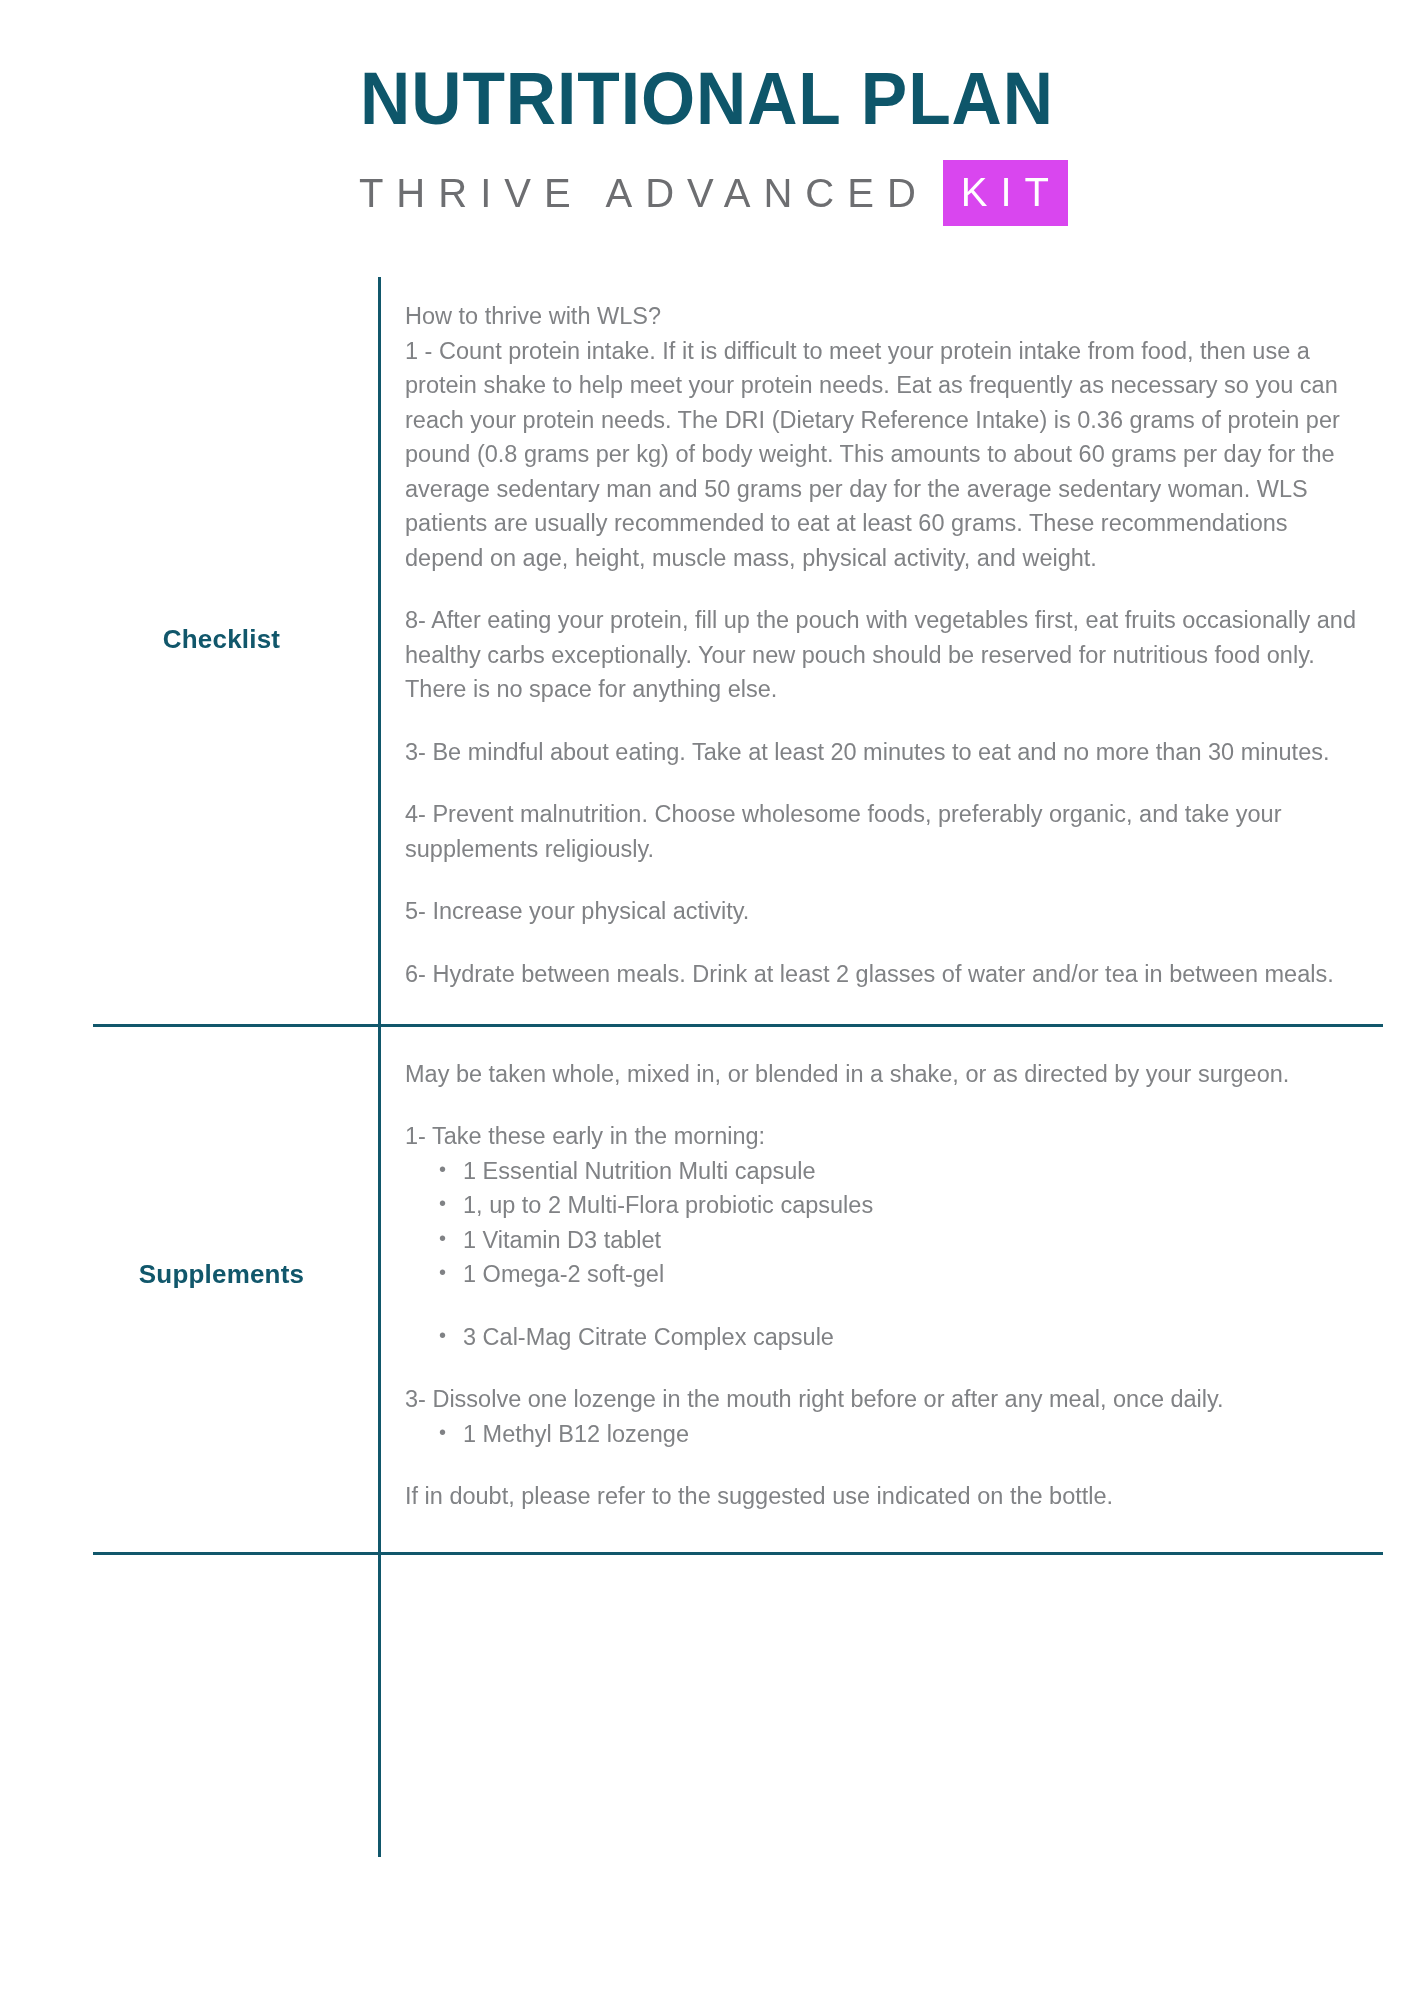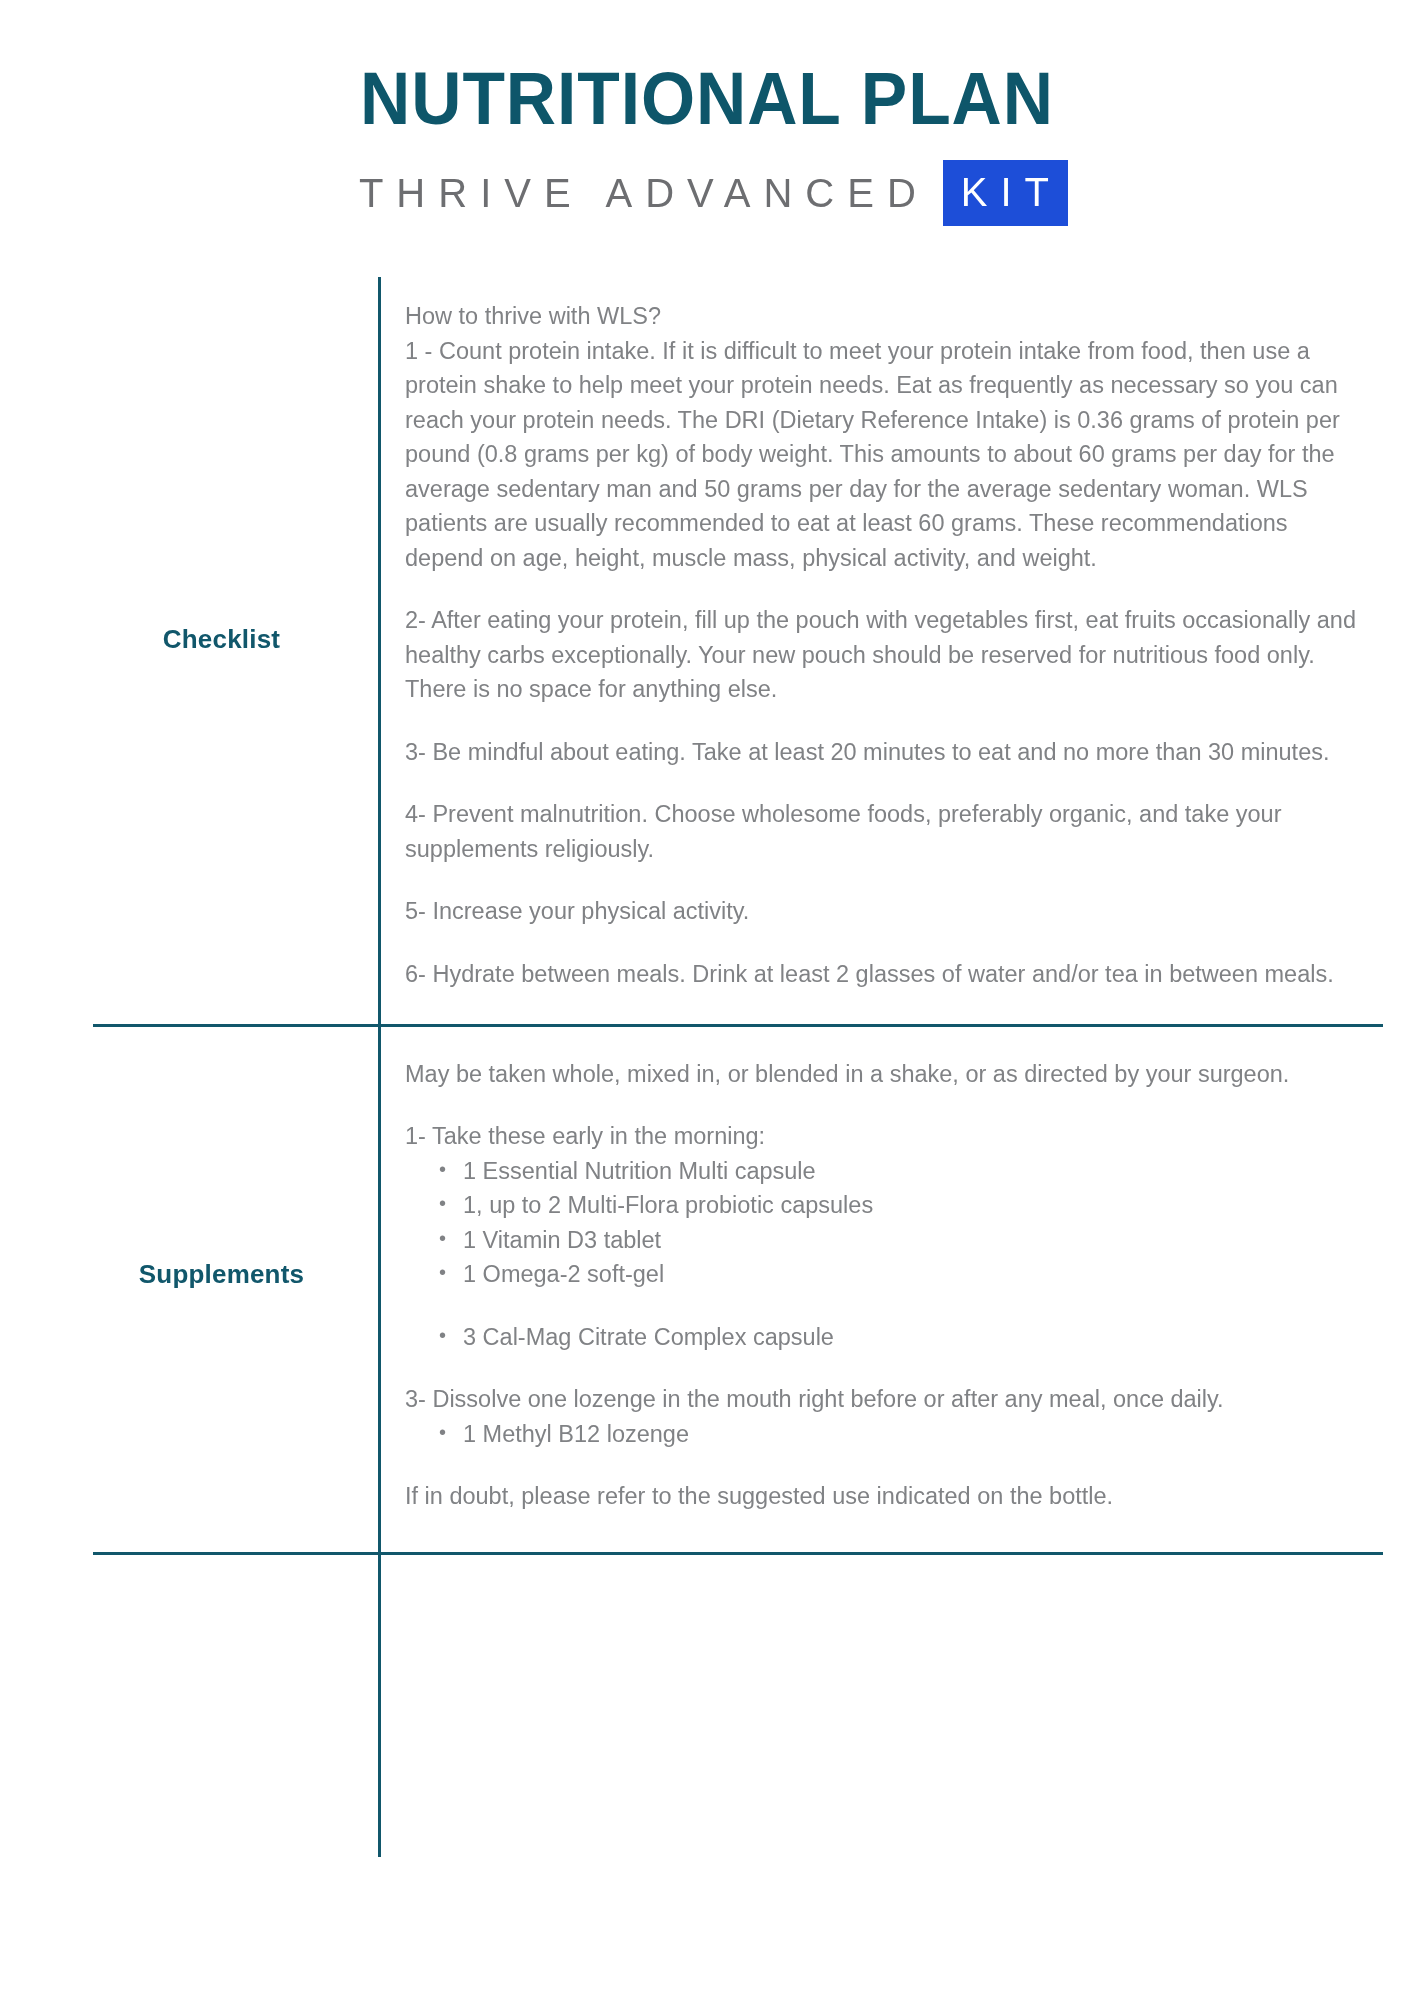--- a/index.html
+++ b/index.html
@@ -49,21 +49,21 @@
   .subtitle {
     font-family: "Liberation Sans", sans-serif;
     font-size: 40px;
     font-weight: 400;
     color: #6d6e71;
     letter-spacing: 13px;
     line-height: 1;
     padding-left: 13px;
   }
   .kit-badge {
-    background: #1d4ed8;
+    background: #d946ef;
     color: #ffffff;
     font-family: "Liberation Sans", sans-serif;
     font-size: 40px;
     font-weight: 400;
     letter-spacing: 13px;
     line-height: 1;
     padding: 12px 6px 14px 18px;
     display: inline-block;
     margin-left: 2px;
   }
@@ -170,21 +170,21 @@
   </div>
 
   <div class="sheet">
     <div class="vline" style="height:1580px;"></div>
 
     <div class="row">
       <div class="row-label">Checklist</div>
       <div class="row-body checklist-body">
         <p class="body tight">How to thrive with WLS?</p>
         <p class="body">1 - Count protein intake. If it is difficult to meet your protein intake from food, then use a protein shake to help meet your protein needs. Eat as frequently as necessary so you can reach your protein needs. The DRI (Dietary Reference Intake) is 0.36 grams of protein per pound (0.8 grams per kg) of body weight. This amounts to about 60 grams per day for the average sedentary man and 50 grams per day for the average sedentary woman. WLS patients are usually recommended to eat at least 60 grams. These recommendations depend on age, height, muscle mass, physical activity, and weight.</p>
-        <p class="body">2- After eating your protein, fill up the pouch with vegetables first, eat fruits occasionally and healthy carbs exceptionally. Your new pouch should be reserved for nutritious food only. There is no space for anything else.</p>
+        <p class="body">8- After eating your protein, fill up the pouch with vegetables first, eat fruits occasionally and healthy carbs exceptionally. Your new pouch should be reserved for nutritious food only. There is no space for anything else.</p>
         <p class="body">3- Be mindful about eating. Take at least 20 minutes to eat and no more than 30 minutes.</p>
         <p class="body">4- Prevent malnutrition. Choose wholesome foods, preferably organic, and take your supplements religiously.</p>
         <p class="body">5- Increase your physical activity.</p>
         <p class="body">6- Hydrate between meals. Drink at least 2 glasses of water and/or tea in between meals.</p>
       </div>
     </div>
 
     <div class="hrule top-rule"></div>
 
     <div class="row">

